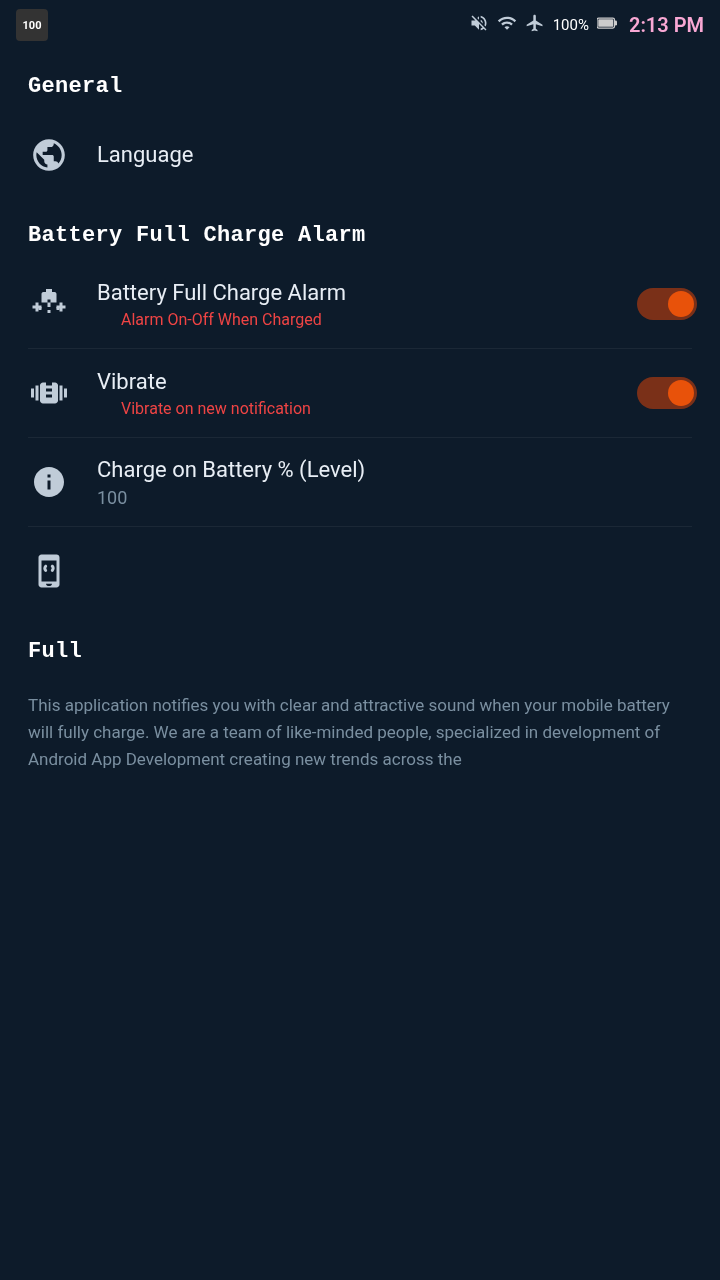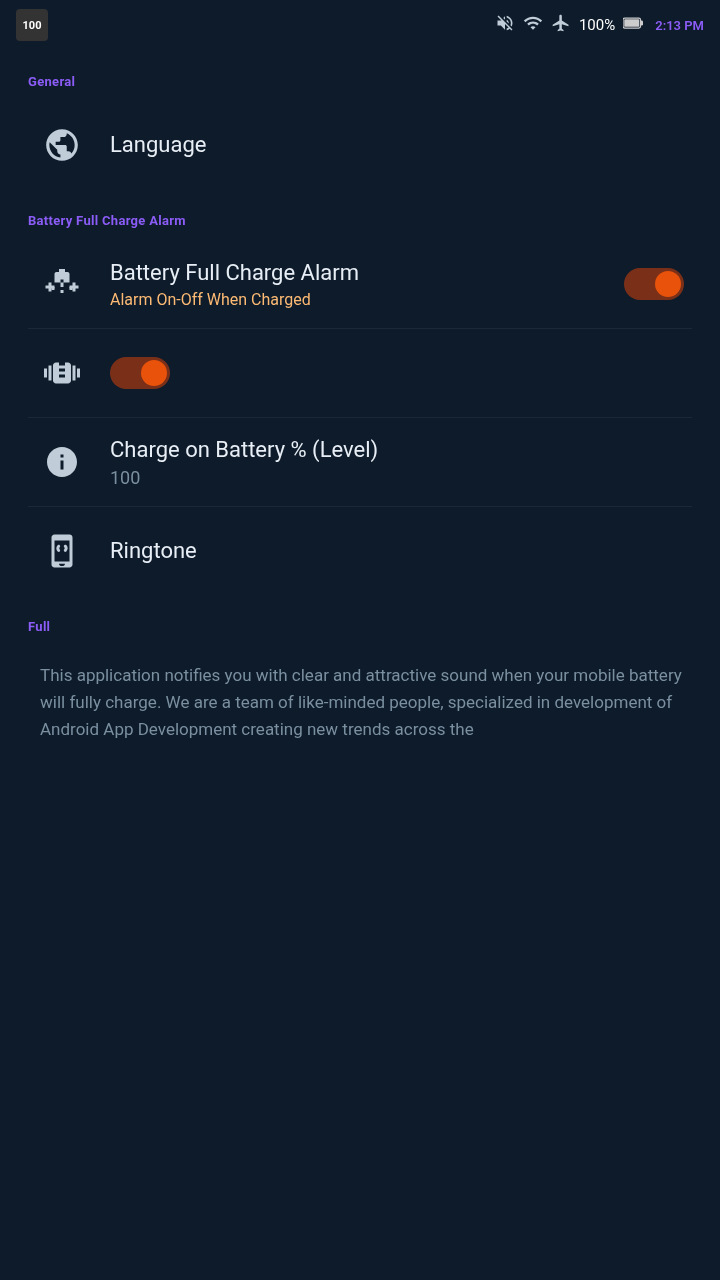--- a/index.html
+++ b/index.html
@@ -41,43 +41,45 @@
 
     .status-bar .status-icons {
       display: flex;
       align-items: center;
       gap: 8px;
       font-size: 15px;
       color: #ccc;
     }
 
     .status-bar .time {
-      font-size: 13px;
+      font-size: 20px;
       font-weight: 600;
-      color: #8b5cf6;
+      color: #f9a8d4;
       margin-left: 4px;
     }
 
     
     .section-header {
       padding: 24px 28px 12px 28px;
-      font-size: 13px;
+      font-size: 22px;
       font-weight: 700;
-      color: #8b5cf6;
+      color: #ffffff;
       letter-spacing: 0.3px;
+      font-family: Liberation Mono, monospace;
     }
 
     
     .setting-item {
       display: flex;
       align-items: center;
-      padding: 18px 36px;
+      padding: 18px 23px;
       gap: 22px;
       cursor: pointer;
       min-height: 80px;
+      justify-content: space-between;
     }
 
     .setting-icon {
       width: 52px;
       height: 52px;
       display: flex;
       align-items: center;
       justify-content: center;
       flex-shrink: 0;
     }
@@ -88,22 +90,23 @@
 
     .setting-title {
       font-size: 22px;
       color: #e8eef5;
       font-weight: 400;
       line-height: 1.3;
     }
 
     .setting-subtitle {
       font-size: 16px;
-      color: #fdba74;
+      color: #ef4444;
       margin-top: 2px;
+      margin-left: 24px;
     }
 
     .setting-value {
       font-size: 18px;
       color: #7a8fa0;
       margin-top: 2px;
     }
 
     
     .toggle {
@@ -156,21 +159,21 @@
     }
 
     .divider {
       height: 1px;
       background: rgba(255,255,255,0.06);
       margin: 0 28px;
     }
 
     
     .about-text {
-      padding: 16px 28px 40px 40px;
+      padding: 16px 28px 40px 28px;
       font-size: 17px;
       color: #7a8fa0;
       line-height: 1.6;
     }
   </style>
 </head>
 <body>
 
 <div class="status-bar">
   <div class="app-icon">
@@ -244,20 +247,24 @@
   </div>
 
   <div class="divider"></div>
 
   <div class="setting-item">
     <div class="setting-icon">
       <svg width="36" height="36" viewBox="0 0 24 24" fill="#c0ccd8">
         <path d="M0 15h2V9H0v6zm3 2h2V7H3v10zm19-8v6h2V9h-2zm-3 8h2V7h-2v10zM16 5H8C6.9 5 6 5.9 6 7v10c0 1.1.9 2 2 2h8c1.1 0 2-.9 2-2V7c0-1.1-.9-2-2-2zm-2 10h-4v-2h4v2zm0-4h-4v-2h4v2zm0-4h-4V5h4v2z"></path>
       </svg>
     </div>
+    <div class="setting-text">
+      <div class="setting-title">Vibrate</div>
+      <div class="setting-subtitle">Vibrate on new notification</div>
+    </div>
     <div class="toggle checked">
       <input type="checkbox" checked="" style="">
       <div class="toggle-slider"></div>
     </div>
   </div>
 
   <div class="divider"></div>
 
   <div class="setting-item">
     <div class="setting-icon">
@@ -274,21 +281,20 @@
   <div class="divider"></div>
 
   <div class="setting-item">
     <div class="setting-icon">
       <svg width="36" height="36" viewBox="0 0 24 24" fill="#c0ccd8">
         <path d="M17 19H7V5h10v14zm0-17.99L7 1C5.9 1 5 1.9 5 3v18c0 1.1.9 2 2 2h10c1.1 0 2-.9 2-2V3c0-1.1-.9-1.99-2-1.99zM14 20.5c0 1.1-.9 1.5-2 1.5s-2-.4-2-1.5h4z"></path>
         <path d="M10.5 9.5c.39-.39.39-1.02 0-1.41-.39-.39-1.02-.39-1.41 0-1.17 1.17-1.17 3.07 0 4.24.19.19.44.29.7.29s.51-.1.7-.29c.39-.39.39-1.02 0-1.41-.39-.39-.39-1.02-.01-1.41l.02-.01zM13.5 8.09c-.39.39-.39 1.02 0 1.41.39.39.39 1.02 0 1.41-.39.39-.39 1.02 0 1.41.19.19.44.29.7.29s.51-.1.7-.29c1.17-1.17 1.17-3.07 0-4.24-.38-.38-1.01-.38-1.4.01z"></path>
       </svg>
     </div>
     <div class="setting-text">
-      <div class="setting-title">Ringtone</div>
     </div>
   </div>
 </div>
 
 <div>
   <div class="section-header">Full</div>
   <div class="about-text">This application notifies you with clear and attractive sound when your mobile battery will fully charge.
 We are a team of like-minded people, specialized in development of Android App Development creating new trends across the</div>
 </div>
 

